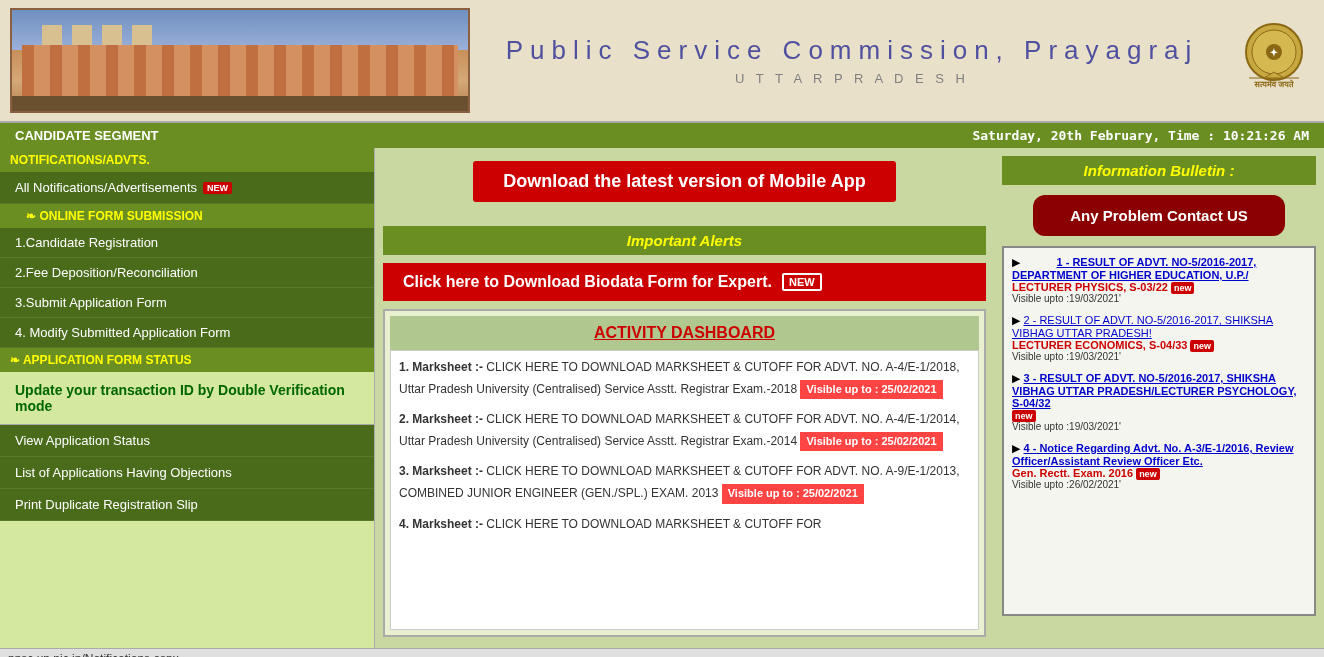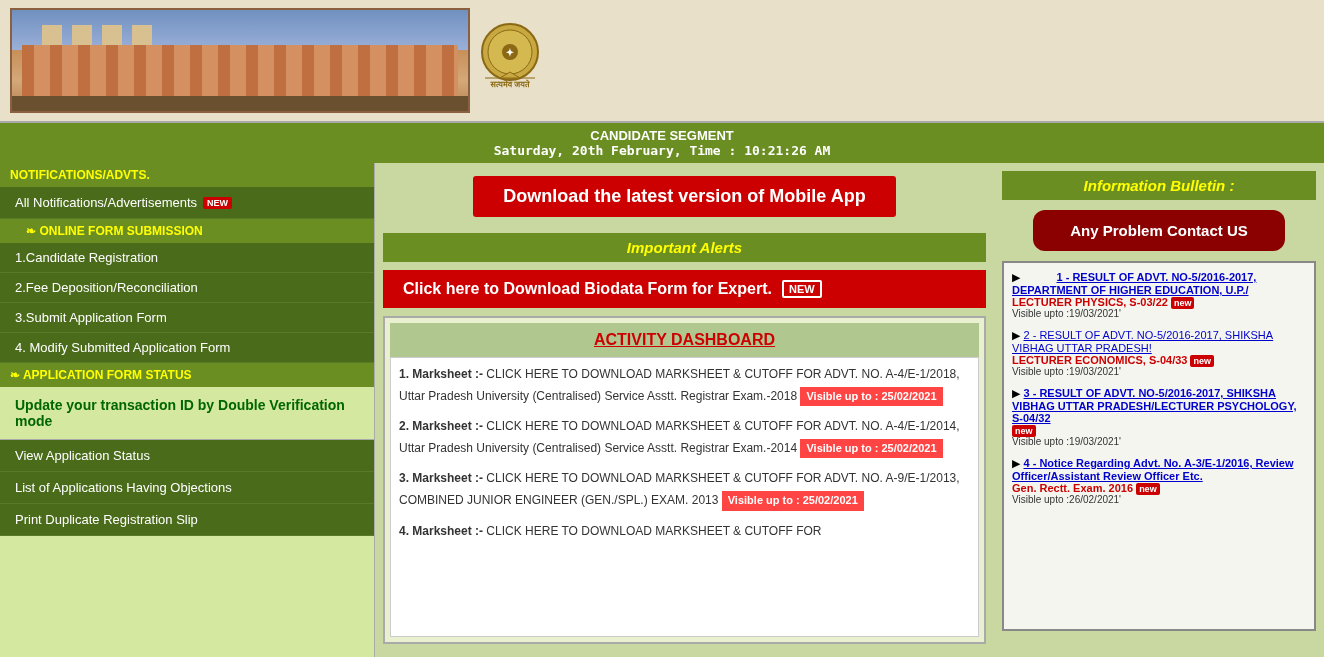--- a/index.html
+++ b/index.html
@@ -11,34 +11,38 @@
 <div style="display:flex; align-items:center; background:#e8e0c8; padding:8px 10px; border-bottom:2px solid #aaa;">
   <div style="width:460px; height:105px; background: linear-gradient(to bottom, #a0785a 0%, #c8905a 40%, #d4a878 70%, #b88050 100%); border:2px solid #8a6040; overflow:hidden; position:relative; flex-shrink:0;">
     <div style="position:absolute; top:0; left:0; right:0; height:40px; background:linear-gradient(to bottom, #7090c0, #9ab0d8);"></div>
     <div style="position:absolute; top:35px; left:10px; right:10px; height:55px; background:repeating-linear-gradient(90deg, #c07040 0, #c07040 12px, #d49060 12px, #d49060 28px);"></div>
     <div style="position:absolute; top:15px; left:30px; width:20px; height:20px; background:#d8c090;"></div>
     <div style="position:absolute; top:15px; left:60px; width:20px; height:20px; background:#d8c090;"></div>
     <div style="position:absolute; top:15px; left:90px; width:20px; height:20px; background:#d8c090;"></div>
     <div style="position:absolute; top:15px; left:120px; width:20px; height:20px; background:#d8c090;"></div>
     <div style="position:absolute; bottom:0; left:0; right:0; height:15px; background:#6b5030;"></div>
   </div>
+  <div style="flex:1; text-align:center; padding:0 20px;">
+    <div style="font-size:26px; letter-spacing:7px; color:#5050a0; font-weight:normal;">Public Service Commission, Prayagraj</div>
+    <div style="font-size:13px; letter-spacing:4px; color:#808080; font-weight:normal; margin-top:5px;">U T T A R   P R A D E S H</div>
+  </div>
   <div style="width:80px; flex-shrink:0; text-align:center;">
     <svg width="70" height="75" viewBox="0 0 70 75">
       <ellipse cx="35" cy="30" rx="28" ry="28" fill="#c8a840" stroke="#8b6914" stroke-width="2"></ellipse>
       <ellipse cx="35" cy="30" rx="22" ry="22" fill="#d4b850" stroke="#8b6914" stroke-width="1"></ellipse>
       <circle cx="35" cy="30" r="8" fill="#8b6914"></circle>
       <text x="35" y="34" text-anchor="middle" font-size="10" fill="white" font-weight="bold">✦</text>
       <text x="35" y="65" text-anchor="middle" font-size="8" fill="#8b6914" font-weight="bold">सत्यमेव जयते</text>
       <line x1="10" y1="56" x2="60" y2="56" stroke="#8b6914" stroke-width="1"></line>
       <polygon points="25,56 35,50 45,56" fill="#c8a840" stroke="#8b6914" stroke-width="1"></polygon>
     </svg>
   </div>
 </div>
 
-<div style="background:#6b8e23; color:white; font-weight:bold; font-size:13px; padding:5px 15px; display:flex; justify-content:space-between; align-items:center;flex-direction:column;">
+<div style="background:#6b8e23; color:white; font-weight:bold; font-size:13px; padding:5px 15px; display:flex; justify-content:space-between; align-items:center;">
   <span>CANDIDATE SEGMENT</span>
   <span style="font-family:monospace;">Saturday, 20th February, Time : 10:21:26 AM</span>
 </div>
 
 <div style="display:flex; min-height:500px;">
 
   <div style="width:375px; background:#d4e8a0; flex-shrink:0; border-right:1px solid #aaa;">
     <div style="background:#6b8e23; color:#ffff00; font-size:12px; font-weight:bold; padding:5px 10px; cursor:pointer;">NOTIFICATIONS/ADVTS.</div>
     <div style="background:#4a6b1a; color:white; font-size:13px; padding:8px 15px; border-bottom:1px solid #5a7a2a; cursor:pointer; display:flex; align-items:center; gap:6px;">
       <span>All Notifications/Advertisements</span>
@@ -51,21 +55,21 @@
     <div style="background:#4a6b1a; color:white; font-size:13px; padding:7px 15px; border-bottom:1px solid #5a7a2a; cursor:pointer;"><span>4. Modify Submitted Application Form</span></div>
     <div style="background:#6b8e23; color:#ffff00; font-size:12px; font-weight:bold; padding:5px 10px;">❧ <span>APPLICATION FORM STATUS</span></div>
     <div style="background:#d4e8a0; color:#006600; font-size:14px; font-weight:bold; padding:10px 15px; border-bottom:1px solid #aaa; cursor:pointer;"><span>Update your transaction ID by Double Verification mode</span></div>
     <div style="background:#4a6b1a; color:white; font-size:13px; padding:8px 15px; border-bottom:1px solid #5a7a2a; cursor:pointer;"><span>View Application Status</span></div>
     <div style="background:#4a6b1a; color:white; font-size:13px; padding:8px 15px; border-bottom:1px solid #5a7a2a; cursor:pointer;"><span>List of Applications Having Objections</span></div>
     <div style="background:#4a6b1a; color:white; font-size:13px; padding:8px 15px; border-bottom:1px solid #5a7a2a; cursor:pointer;"><span>Print Duplicate Registration Slip</span></div>
   </div>
 
   <div style="flex:1; padding:8px; background:#c8d8a0;">
     <button style="background:#cc0000; color:white; font-size:18px; font-weight:bold; padding:10px 30px; border:none; border-radius:3px; cursor:pointer; display:block; margin:5px auto; text-align:center;">Download the latest version of Mobile App</button>
-    <div style="background:#6b8e23; color:#ffff00; font-style:italic; font-weight:bold; font-size:15px; text-align:center; padding:6px; margin-top:16px;">
+    <div style="background:#6b8e23; color:#ffff00; font-style:italic; font-weight:bold; font-size:15px; text-align:center; padding:6px; margin-top:24px;">
       <span>Important Alerts</span>
     </div>
     <button style="background:#cc0000; color:white; font-size:16px; font-weight:bold; padding:10px 20px; border:none; cursor:pointer; display:flex; align-items:center; gap:10px; margin:8px 0; width:100%;">
       <span>Click here to Download Biodata Form for Expert.</span>
       <span style="background:#cc0000; border:2px solid white; color:white; font-size:11px; padding:1px 5px; font-weight:bold; border-radius:2px;">NEW</span>
     </button>
     <div style="background:#e8f0d0; border:2px solid #aaa; padding:5px;margin-top:8px;">
       <div style="background:#b0c890; color:#cc0000; font-size:16px; font-weight:bold; text-decoration:underline; text-align:center; padding:8px;">ACTIVITY DASHBOARD</div>
       <div style="background:white; border:1px solid #ccc; padding:8px; height:280px; overflow-y:auto;">
         <div style="margin-bottom:12px; font-size:12px; color:#333; line-height:1.4;">

